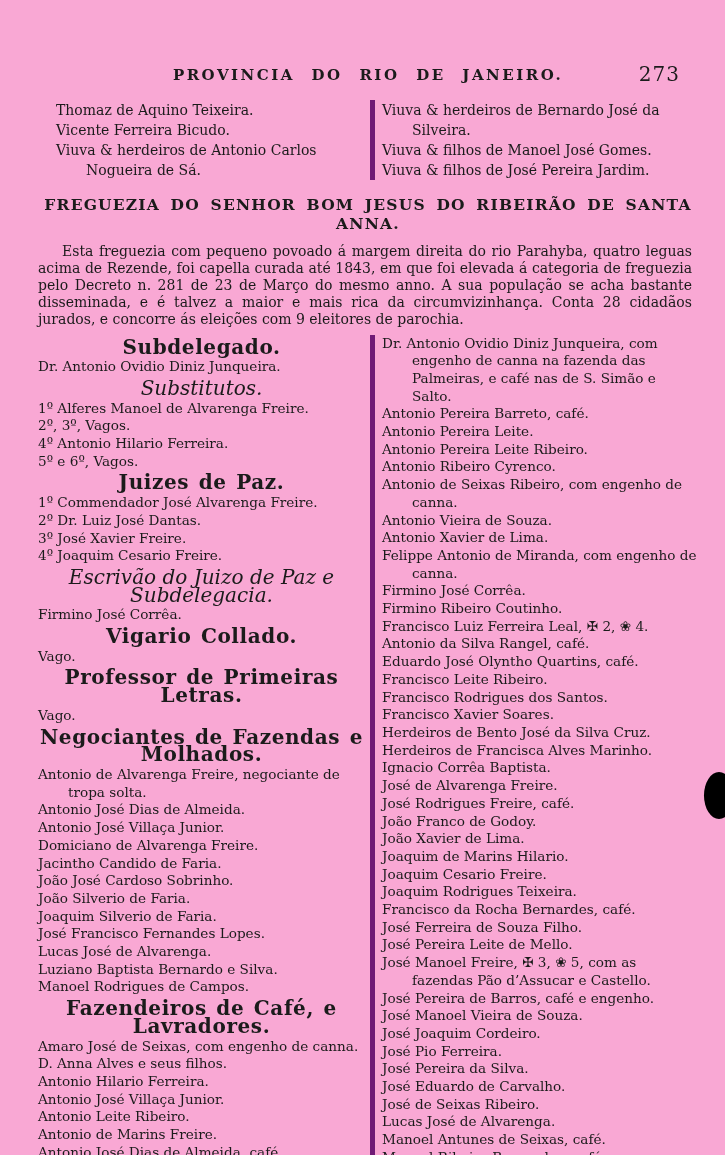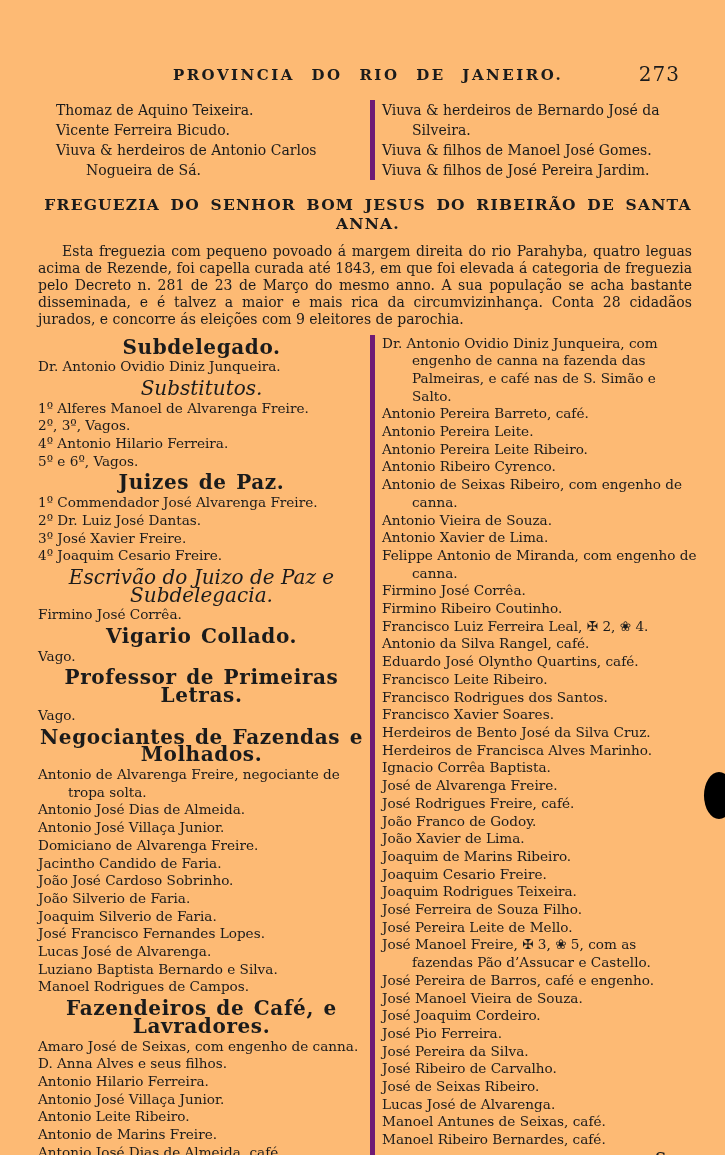--- a/index.html
+++ b/index.html
@@ -1,21 +1,21 @@
 <!DOCTYPE html>
 <html><head>
 <meta charset="utf-8">
 <style>
   html, body { margin: 0; padding: 0; background: #e9e9e6; }
   .page {
     position: relative;
     width: 725px;
     height: 1155px;
     margin: 0 auto;
-    background: #fdba74;
+    background: #f9a8d4;
     color: #1b1b1b;
     font-family: "DejaVu Serif", serif;
     overflow: hidden;
     box-sizing: border-box;
     padding: 66px 27px 0 38px;
   }
 
   
   .page-header { position: relative; height: 26px; }
   .header-title {
@@ -186,32 +186,33 @@
           <div class="entry">Francisco Leite Ribeiro.</div>
           <div class="entry">Francisco Rodrigues dos Santos.</div>
           <div class="entry">Francisco Xavier Soares.</div>
           <div class="entry">Herdeiros de Bento José da Silva Cruz.</div>
           <div class="entry">Herdeiros de Francisca Alves Marinho.</div>
           <div class="entry">Ignacio Corrêa Baptista.</div>
           <div class="entry">José de Alvarenga Freire.</div>
           <div class="entry">José Rodrigues Freire, café.</div>
           <div class="entry">João Franco de Godoy.</div>
           <div class="entry">João Xavier de Lima.</div>
-          <div class="entry">Joaquim de Marins Ribeiro.</div>
+          <div class="entry">Joaquim de Marins Hilario.</div>
           <div class="entry">Joaquim Cesario Freire.</div>
           <div class="entry">Joaquim Rodrigues Teixeira.</div>
+          <div class="entry">Francisco da Rocha Bernardes, café.</div>
           <div class="entry">José Ferreira de Souza Filho.</div>
           <div class="entry">José Pereira Leite de Mello.</div>
           <div class="entry">José Manoel Freire, ✠ 3, ❀ 5, com as fazendas Pão d’Assucar e Castello.</div>
           <div class="entry">José Pereira de Barros, café e engenho.</div>
           <div class="entry">José Manoel Vieira de Souza.</div>
           <div class="entry">José Joaquim Cordeiro.</div>
           <div class="entry">José Pio Ferreira.</div>
           <div class="entry">José Pereira da Silva.</div>
-          <div class="entry">José Ribeiro de Carvalho.</div>
+          <div class="entry">José Eduardo de Carvalho.</div>
           <div class="entry">José de Seixas Ribeiro.</div>
           <div class="entry">Lucas José de Alvarenga.</div>
           <div class="entry">Manoel Antunes de Seixas, café.</div>
           <div class="entry">Manoel Ribeiro Bernardes, café.</div>
         </div>
       <div class="sig-right">S</div>
     </div>
   </section>
 
   <div class="blob"></div>

